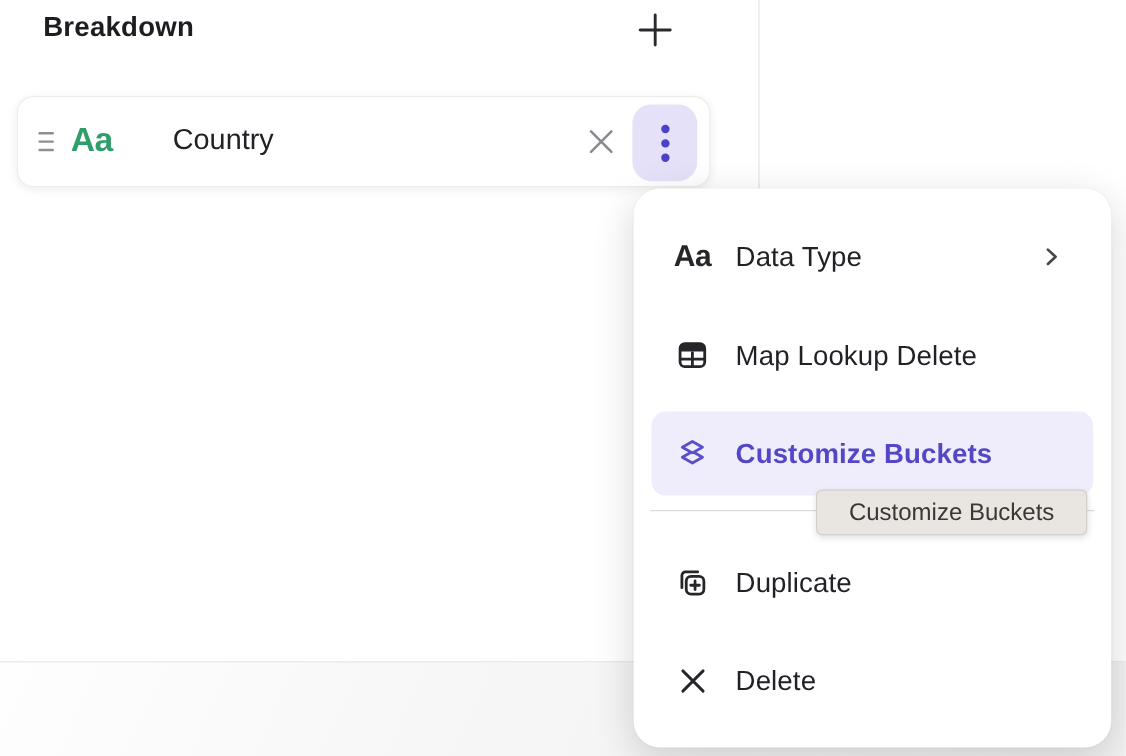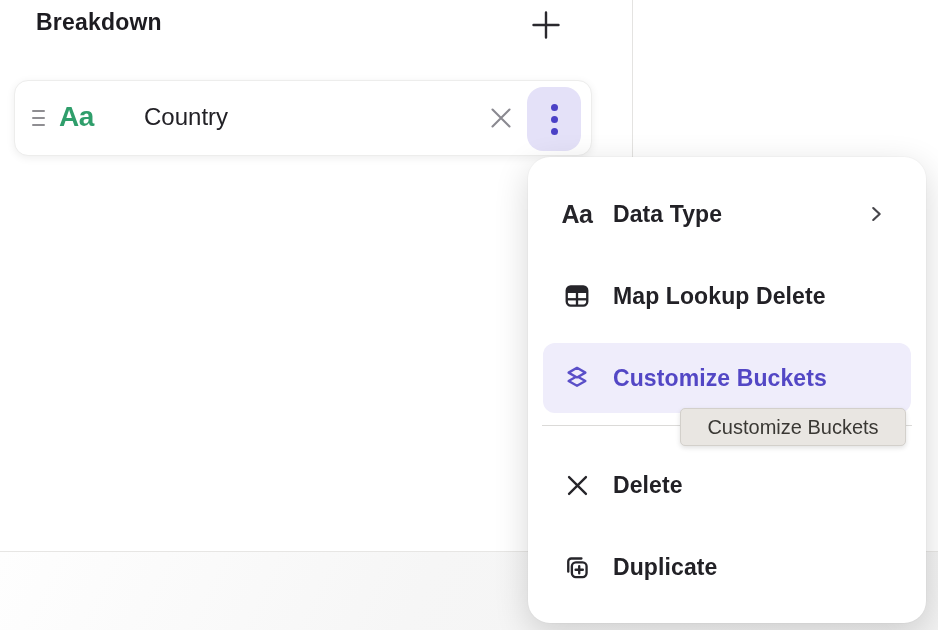--- a/index.html
+++ b/index.html
@@ -79,21 +79,21 @@
   }
   .menu-item {
     height: 70px; margin: 0 15px 12px 15px; border-radius: 12px;
     display: flex; align-items: center; padding-left: 20px;
     position: relative; cursor: pointer;
   }
   .menu-item .mi-icon {
     width: 28px; height: 28px; margin-right: 22px; flex: 0 0 28px;
     display: flex; align-items: center; justify-content: center;
   }
-  .menu-item .mi-label { font-size: 23px; font-weight: 700; color: #222126; letter-spacing: 0.1px; }
+  .menu-item .mi-label { font-size: 23px; font-weight: 400; color: #222126; letter-spacing: 0.1px; }
   .menu-item.highlighted { background: #efedfb; }
   .menu-item.highlighted .mi-label { color: #5347c5; font-weight: 600; }
   .mi-icon.aa-glyph { font-size: 25px; font-weight: 600; color: #26252a; letter-spacing: -0.5px; }
   .mi-chevron { position: absolute; right: 24px; top: 50%; transform: translateY(-50%); display: flex; }
   .menu-divider { height: 1px; background: #dbdad8; margin: 12px 14px 24px 14px; }
 
   
   .tooltip {
     position: absolute; left: 680px; top: 408px; width: 226px; height: 38px;
     background: #e9e6e2; border: 1px solid #d3d0cb; border-radius: 5px;
@@ -174,33 +174,33 @@
         <path d="M12 3.3 L19.2 7.4 L12 11.5 L4.8 7.4 Z" fill="#efedfb" stroke="#5a4fc8" stroke-width="2" stroke-linejoin="round"></path>
       </svg>
     </span>
     <span class="mi-label">Customize Buckets</span>
   </div>
 
   <div class="menu-divider"></div>
 
   <div class="menu-item">
     <span class="mi-icon">
-      <svg width="27" height="27" viewBox="0 0 24 24" fill="none">
-        <path d="M4.5 4.5 L19.5 19.5 M19.5 4.5 L4.5 19.5" stroke="#26252a" stroke-width="2.1" stroke-linecap="round"></path>
-      </svg>
-    </span>
-    <span class="mi-label">Delete</span>
-  </div>
-
-  <div class="menu-item">
-    <span class="mi-icon">
       <svg width="29" height="29" viewBox="0 0 24 24" fill="none">
         <path d="M15.8 4.3 H7.1 a2.6 2.6 0 0 0 -2.6 2.6 V15.6" stroke="#26252a" stroke-width="2" stroke-linecap="round"></path>
         <rect x="7.6" y="7.6" width="12.6" height="12.6" rx="3.4" stroke="#26252a" stroke-width="2"></rect>
         <path d="M10.8 13.9 H17 M13.9 10.8 V17" stroke="#26252a" stroke-width="2" stroke-linecap="round"></path>
       </svg>
     </span>
     <span class="mi-label">Duplicate</span>
   </div>
 
+  <div class="menu-item">
+    <span class="mi-icon">
+      <svg width="27" height="27" viewBox="0 0 24 24" fill="none">
+        <path d="M4.5 4.5 L19.5 19.5 M19.5 4.5 L4.5 19.5" stroke="#26252a" stroke-width="2.1" stroke-linecap="round"></path>
+      </svg>
+    </span>
+    <span class="mi-label">Delete</span>
+  </div>
+
 </div>
 
 <div class="tooltip">Customize Buckets</div>
 
 </body></html>

